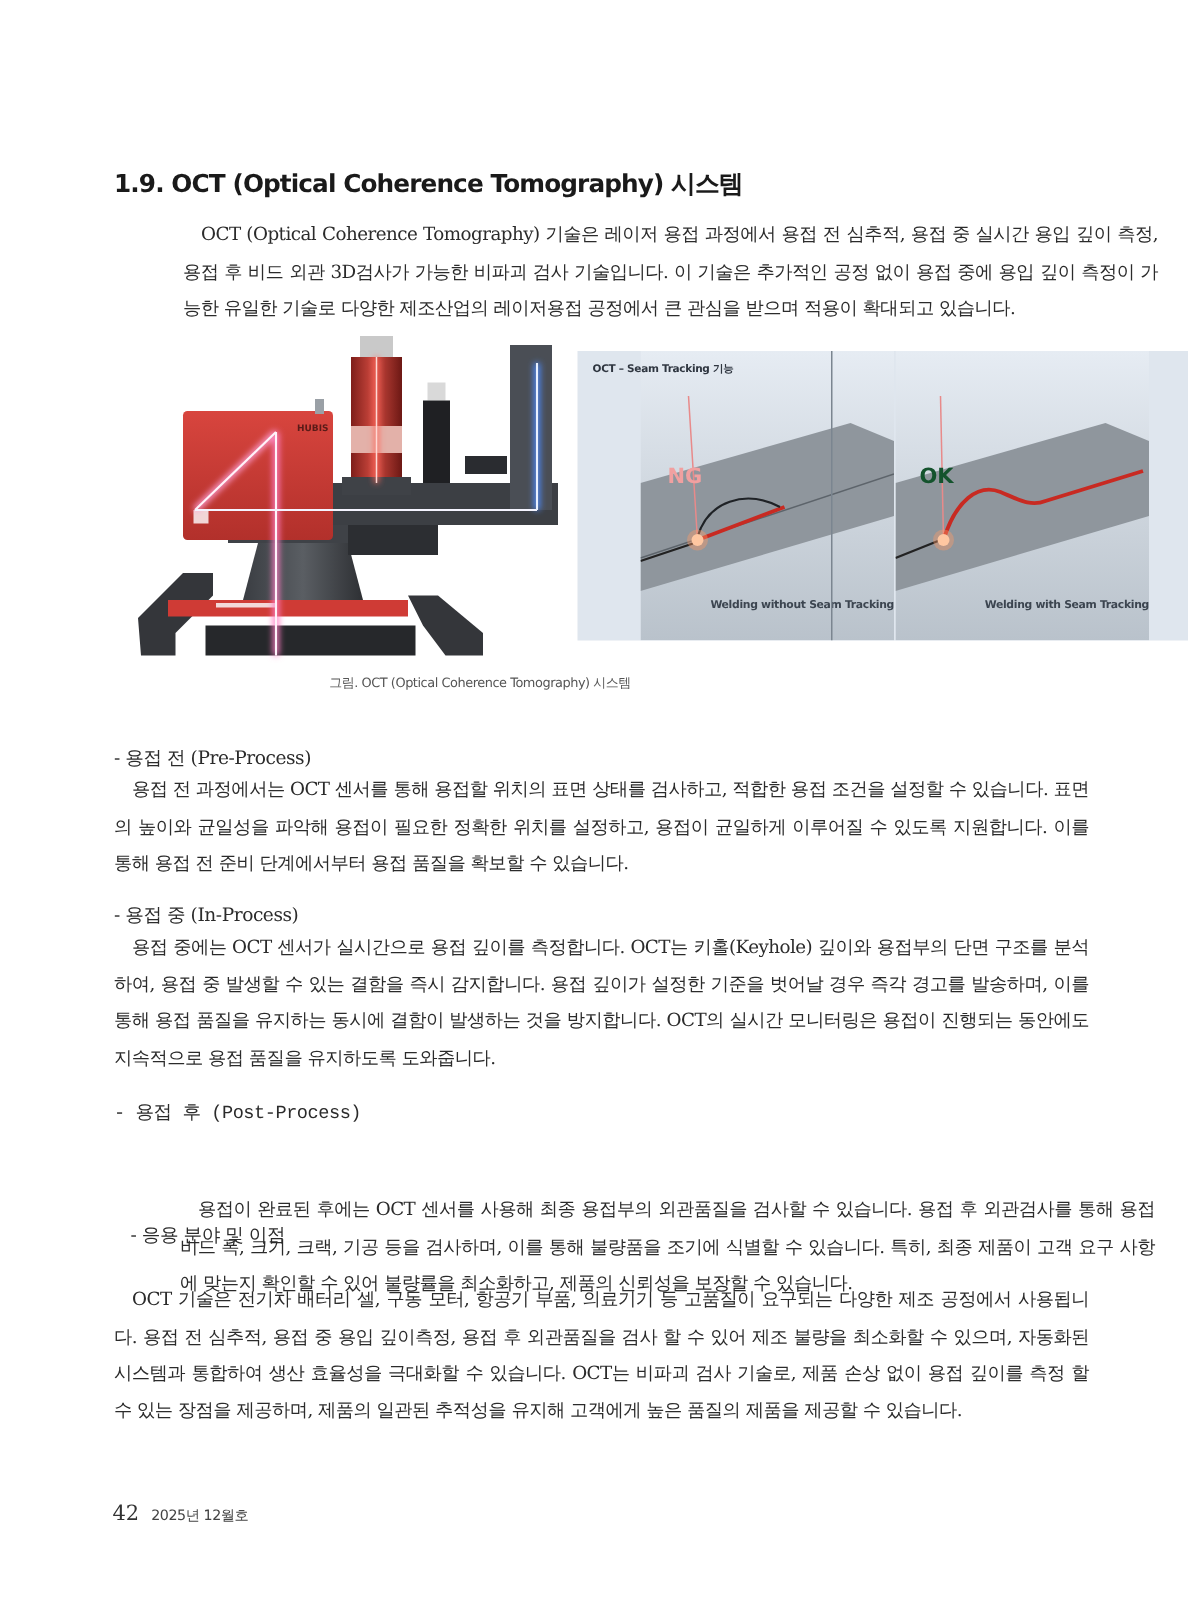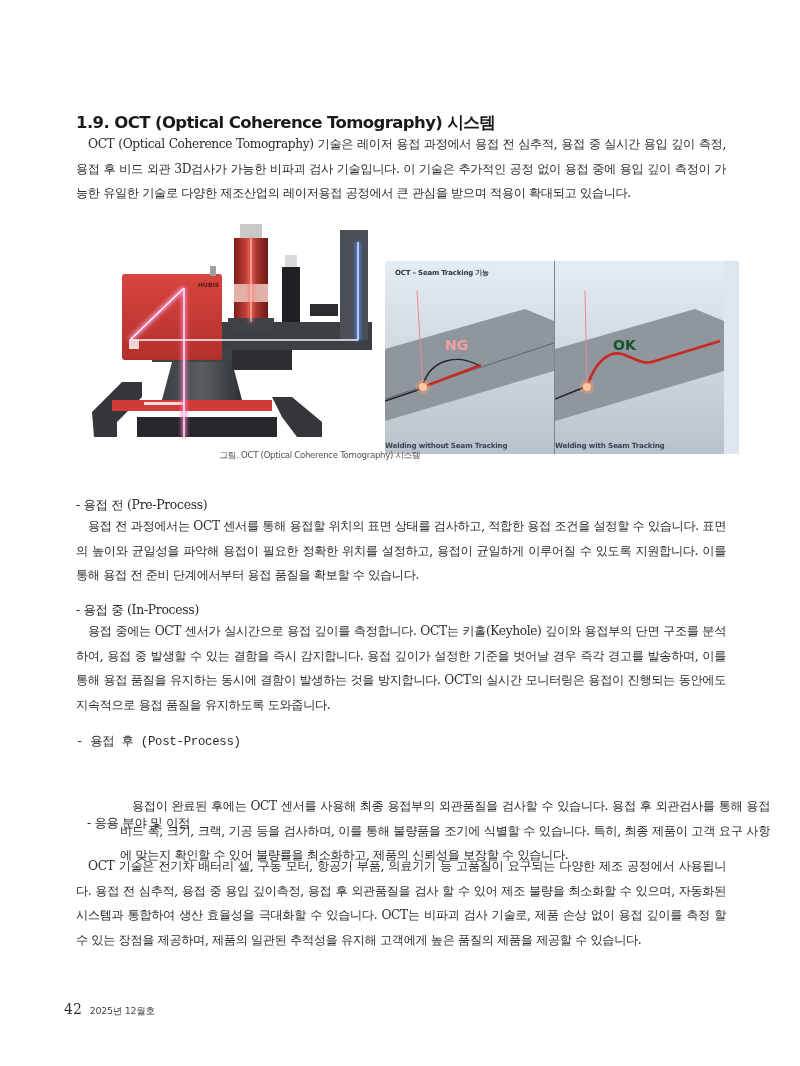--- a/index.html
+++ b/index.html
@@ -8,45 +8,45 @@
   .section-title { position: absolute; left: 76px; top: 112px; font-family: "DejaVu Sans", "Liberation Sans", sans-serif;
                    font-size: 16.5px; font-weight: bold; letter-spacing: -0.6px; color: #1a1a1a; margin: 0; }
   .para { position: absolute; left: 76px; width: 650px; font-size: 12.2px; line-height: 24.5px;
           letter-spacing: -0.35px; text-align: justify; margin: 0; color: #2b2b2b; }
   .para .indent { display: inline-block; width: 12px; }
   .sub-heading { position: absolute; left: 76px; font-size: 12.4px; letter-spacing: -0.3px; margin: 0; color: #2b2b2b; text-align: center; }
 
   
   .fig-machine { position: absolute; left: 82px; top: 222px; width: 298px; height: 226px; }
   
-  .fig-seam { position: absolute; left: 385px; top: 234px; width: 354px; height: 193px; background: #dfe6ee; overflow: hidden; margin-top: 27px; }
-  .seam-panel { position: absolute; top: 0; height: 193px; width: 169px; }
+  .fig-seam { position: absolute; left: 385px; top: 234px; width: 407px; height: 193px; background: #dfe6ee; overflow: hidden; }
+  .seam-panel { position: absolute; top: 0; height: 193px; width: 169px; padding-left: 42px; }
   .seam-panel.left { left: 0; }
   .seam-panel.right { left: 170px; }
   .seam-divider { position: absolute; left: 169px; top: 0; width: 1px; height: 193px; background: #7b8590; }
-  .seam-caption { position: absolute; bottom: 4px; left: 0; width: 100%; text-align: left;
+  .seam-caption { position: absolute; bottom: 20px; left: 0; width: 100%; text-align: right;
                   font-family: "DejaVu Sans", "Liberation Sans", sans-serif; font-size: 7.2px; font-weight: bold;
                   color: #3c4550; letter-spacing: -0.2px; }
   .seam-label { position: absolute; font-family: "DejaVu Sans", "Liberation Sans", sans-serif; font-size: 14px; font-weight: bold; }
   .seam-title { position: absolute; left: 10px; top: 7px; font-family: "DejaVu Sans", "Liberation Sans", sans-serif;
                 font-size: 7px; font-weight: bold; color: #2f3640; letter-spacing: -0.2px; z-index: 3; }
 
   .fig-caption { position: absolute; left: 0; width: 640px; top: 450px; text-align: center;
                  font-family: "DejaVu Sans", "Liberation Sans", sans-serif; font-size: 8.6px; color: #555; letter-spacing: -0.3px; }
 
-  .footer { position: absolute; left: 64px; top: 1001px; display: flex; align-items: baseline; gap: 8px; text-align: right; }
+  .footer { position: absolute; left: 75px; top: 1001px; display: flex; align-items: baseline; gap: 8px; text-align: right; }
   .page-num { font-family: "DejaVu Serif", "Liberation Serif", serif; font-size: 14px; color: #333; }
   .issue { font-family: "DejaVu Sans", "Liberation Sans", sans-serif; font-size: 9.5px; color: #444; letter-spacing: -0.3px; }
 </style>
 </head>
 <body>
 
 <h2 class="section-title">1.9. OCT (Optical Coherence Tomography) 시스템</h2>
 
-<p class="para" style="top:132px;"><span class="indent"></span><span>OCT (Optical Coherence Tomography) 기술은 레이저 용접 과정에서 용접 전 심추적, 용접 중 실시간 용입 깊이 측정, 용접 후 비드 외관 3D검사가 가능한 비파괴 검사 기술입니다. 이 기술은 추가적인 공정 없이 용접 중에 용입 깊이 측정이 가능한 유일한 기술로 다양한 제조산업의 레이저용접 공정에서 큰 관심을 받으며 적용이 확대되고 있습니다.</span></p>
+<p class="para" style="top:144px;margin-left:46px;"><span class="indent"></span><span>OCT (Optical Coherence Tomography) 기술은 레이저 용접 과정에서 용접 전 심추적, 용접 중 실시간 용입 깊이 측정, 용접 후 비드 외관 3D검사가 가능한 비파괴 검사 기술입니다. 이 기술은 추가적인 공정 없이 용접 중에 용입 깊이 측정이 가능한 유일한 기술로 다양한 제조산업의 레이저용접 공정에서 큰 관심을 받으며 적용이 확대되고 있습니다.</span></p>
 
 <div class="fig-machine">
   <svg width="298" height="226" viewBox="0 0 298 226" xmlns="http://www.w3.org/2000/svg">
     <defs>
       <linearGradient id="redBody" x1="0" y1="0" x2="0" y2="1">
         <stop offset="0" stop-color="#d8453e"></stop>
           <stop offset="1" stop-color="#b2302b"></stop>
       </linearGradient>
       <linearGradient id="dark" x1="0" y1="0" x2="1" y2="0">
         <stop offset="0" stop-color="#3a3d42"></stop>

